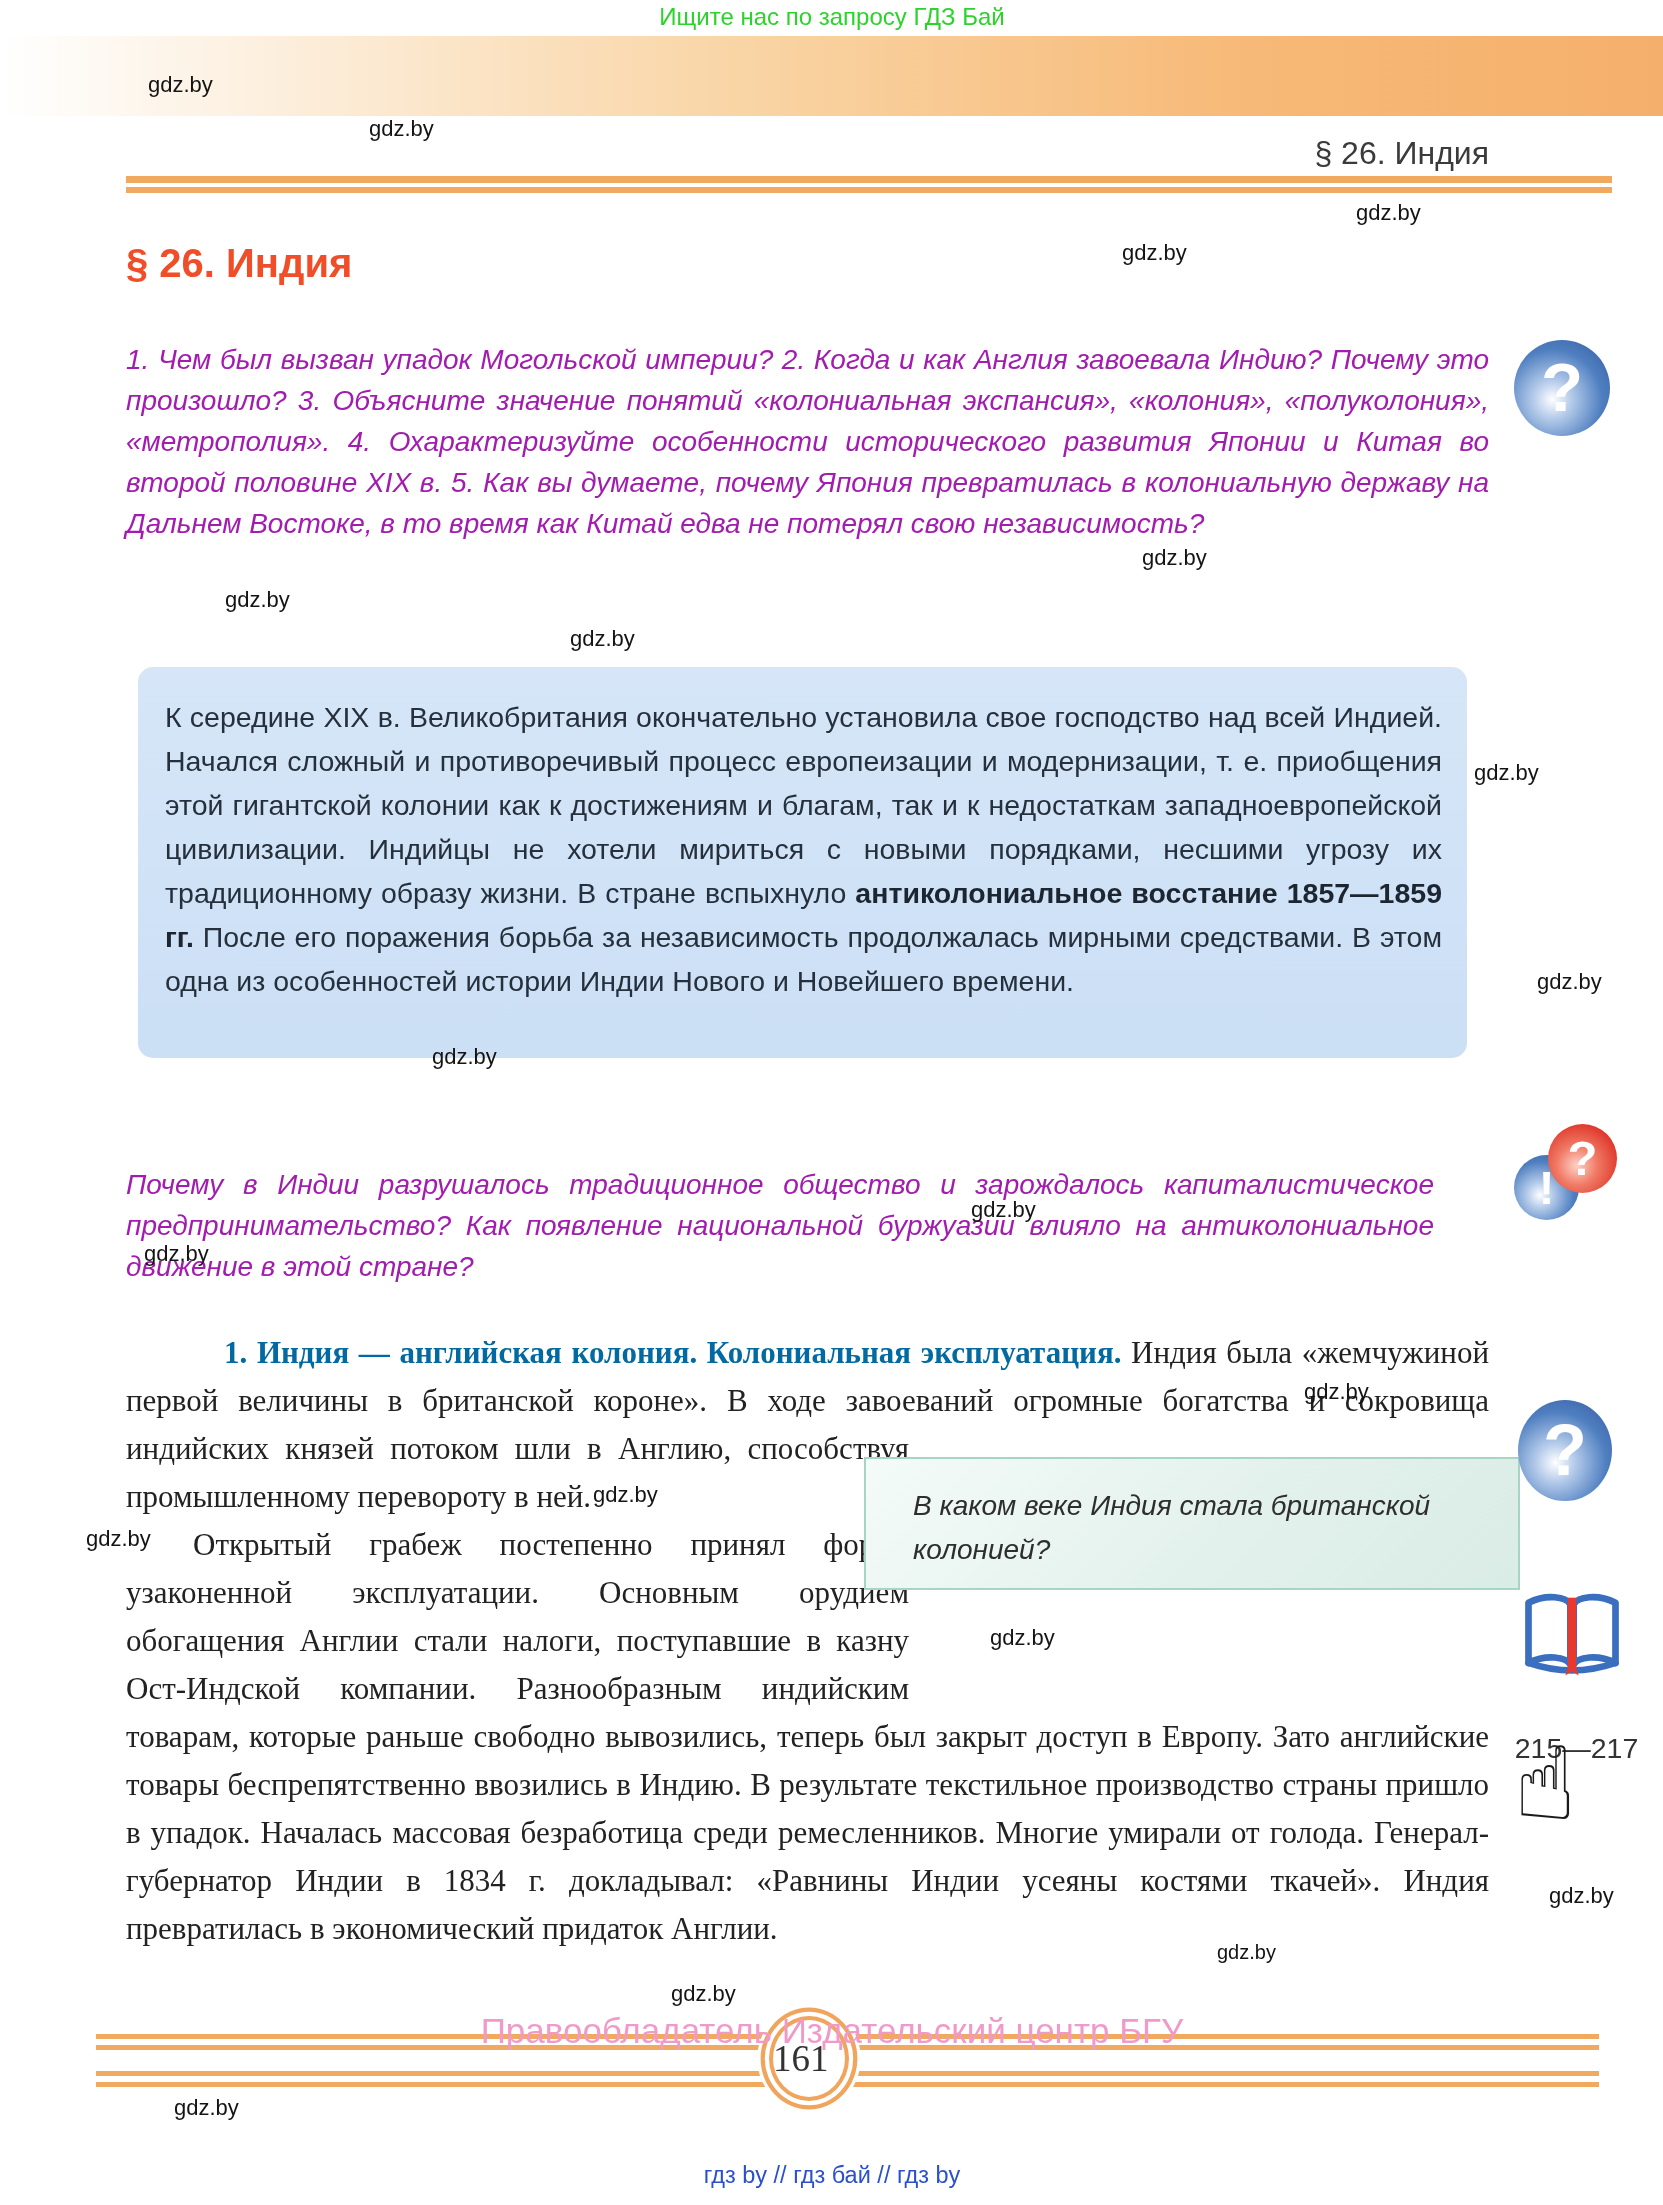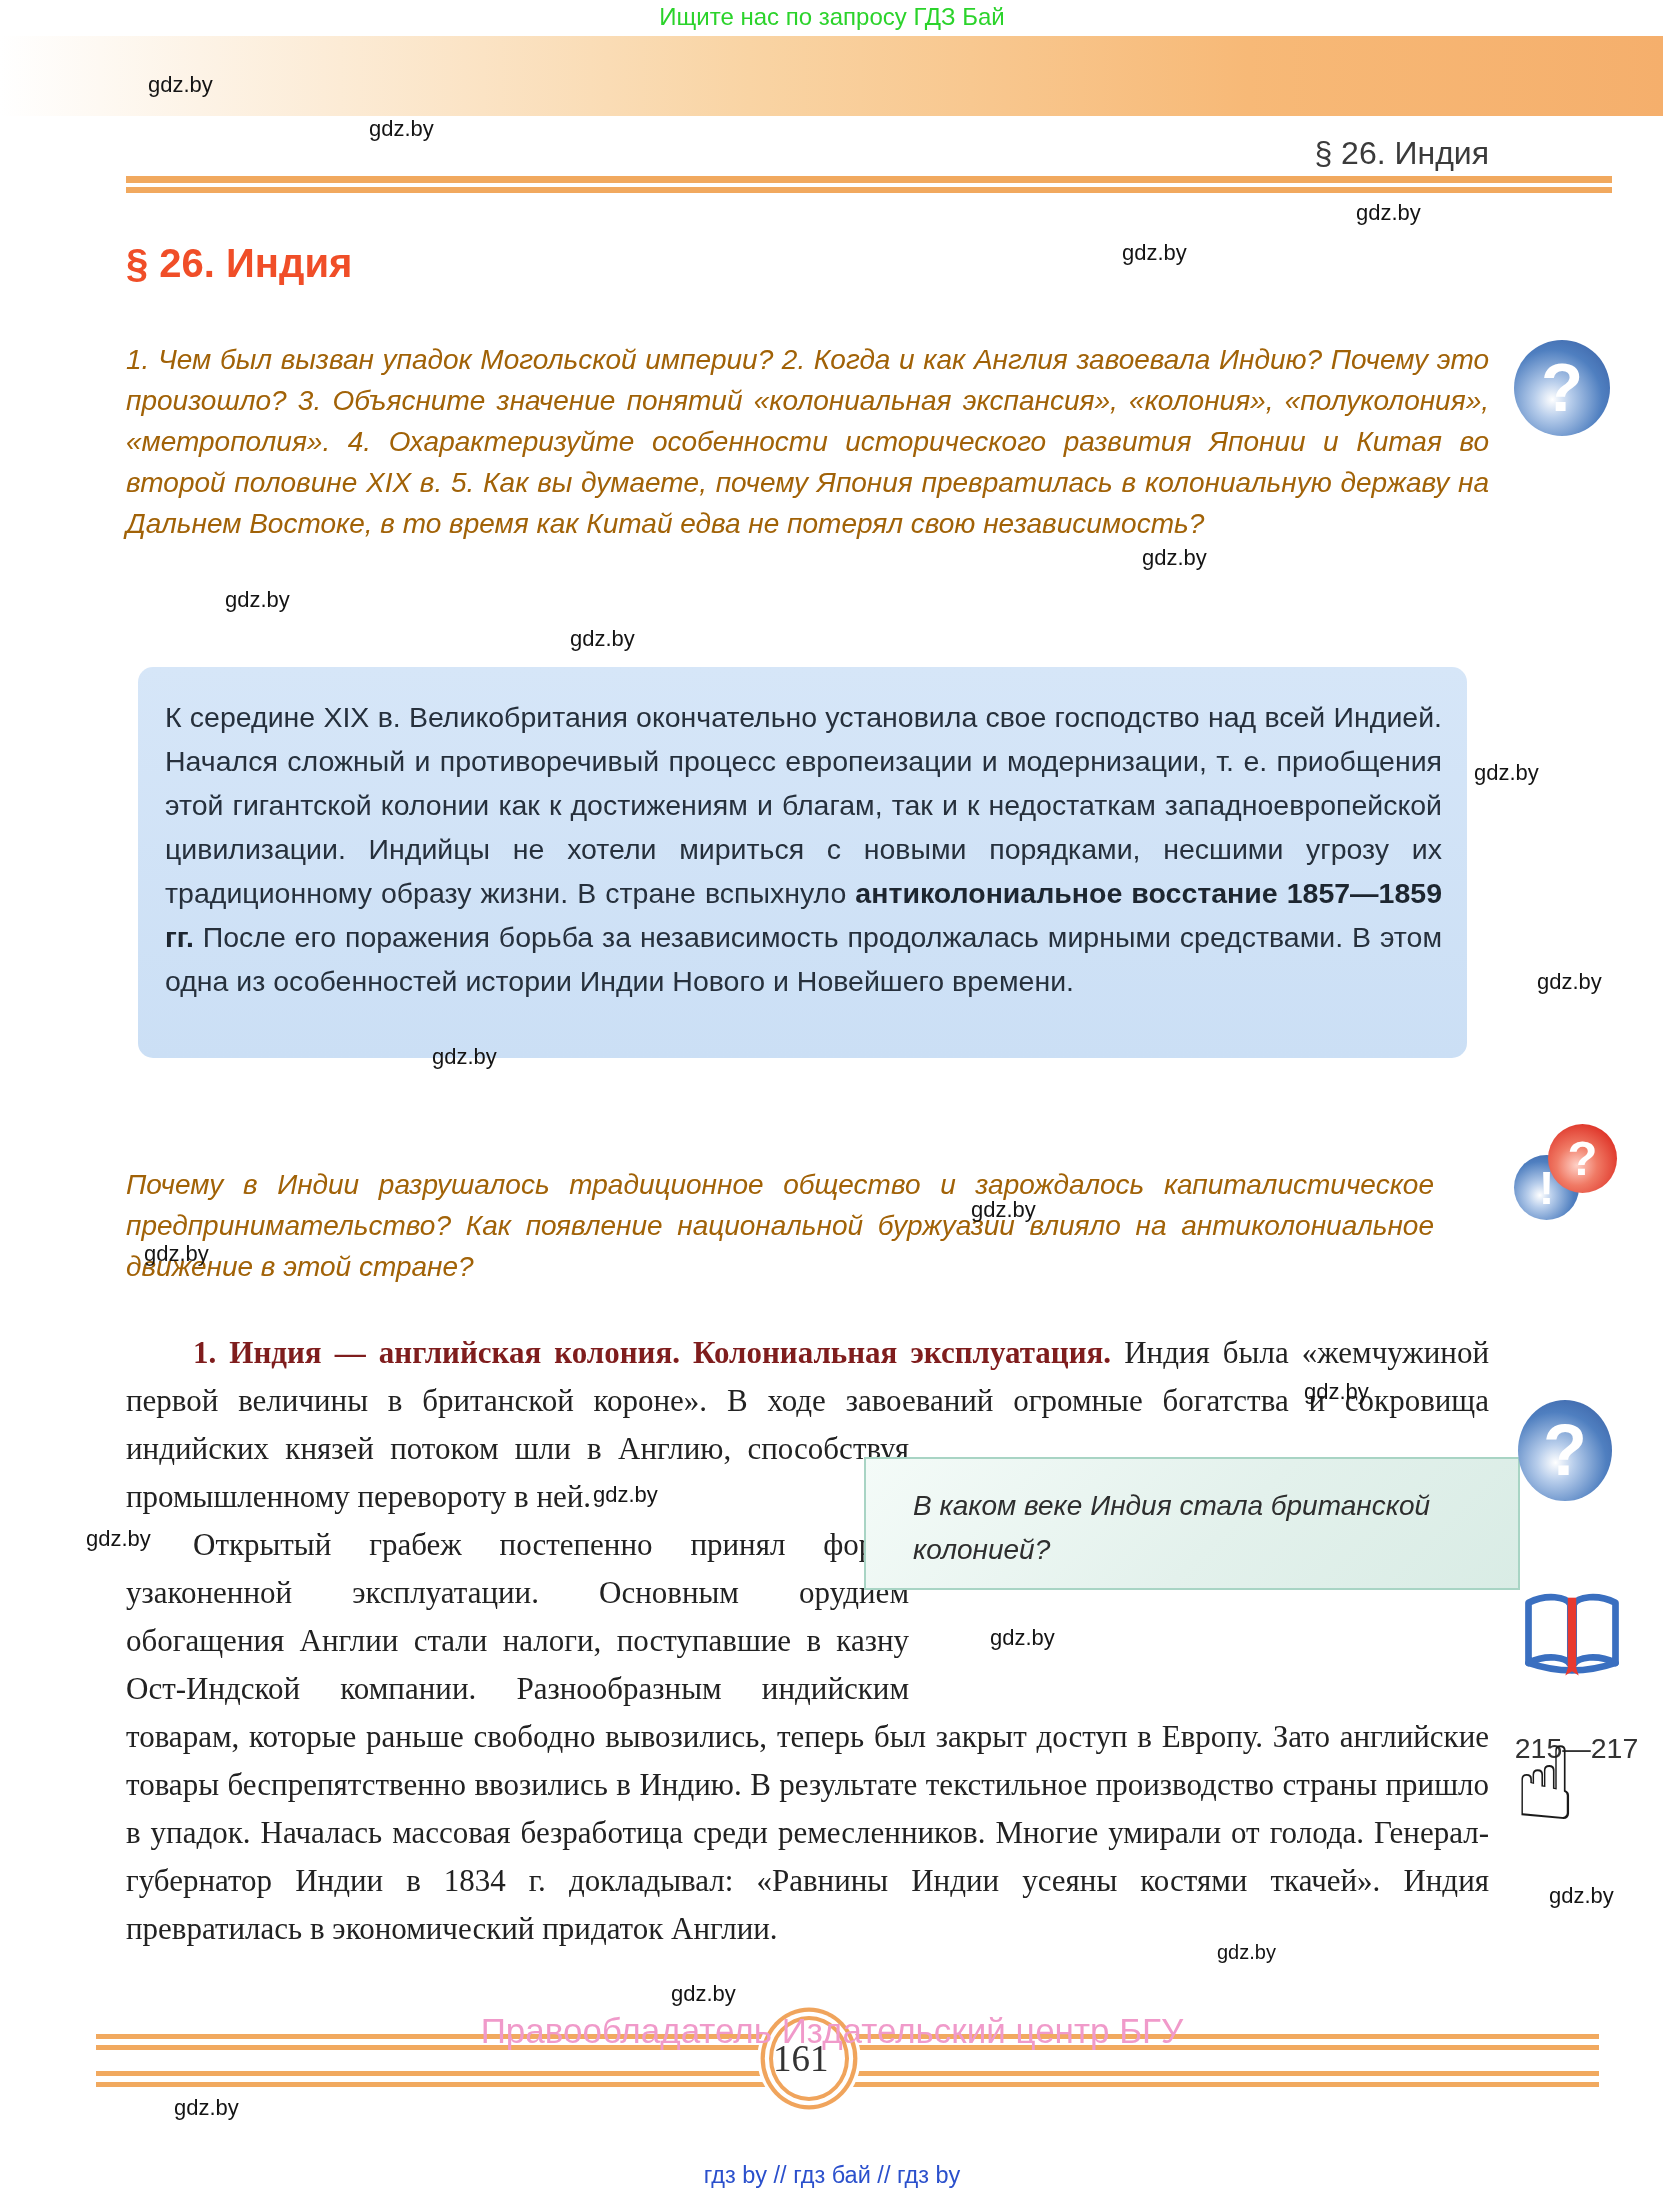--- a/index.html
+++ b/index.html
@@ -17,37 +17,37 @@
   
   #running-header{left:922px;top:135px;width:567px;text-align:right;font-size:32px;color:#3b3b3b;z-index:2;}
   .rule{position:absolute;background:#f1a95f;z-index:1;}
   #rule-top-1{left:126px;top:176px;width:1486px;height:6.7px;}
   #rule-top-2{left:126px;top:187px;width:1486px;height:5.9px;}
 
   #page-title{left:126px;top:241px;font-size:40px;font-weight:bold;color:#f04e28;z-index:2;}
 
   
   .q-block{position:absolute;left:126px;width:1363px;font-style:italic;font-size:28px;line-height:41px;
-           color:#a16207;text-align:justify;z-index:2;}
+           color:#a21caf;text-align:justify;z-index:2;}
   #intro-questions{top:339px;}
   #reflection-question{top:1164px;width:1308px;}
 
   
   #info-box{left:138px;top:667px;width:1329px;height:391px;background:#d0e2f6;border-radius:15px;
             box-sizing:border-box;padding:28px 25px 0 27px;z-index:2;
             background:linear-gradient(180deg,#d6e6f8 0%,#cbdff5 100%);}
   #info-box .txt{font-size:28.5px;line-height:44px;color:#26303c;text-align:justify;}
   #info-box b{color:#1d2630;}
 
   
   #main-text{left:126px;top:1329px;width:1363px;z-index:2;
              font-family:"Liberation Serif",serif;font-size:31px;line-height:48px;color:#222;text-align:justify;}
   #main-text p{margin:0;text-indent:67px;}
   #wrap-spacer{float:right;width:580px;height:382px;shape-outside:inset(96px 0 0 0);}
-  .sec-heading{font-weight:bold;color:#7f1d1d;}
+  .sec-heading{font-weight:bold;color:#0369a1;margin-left:31px;}
 
   
   #side-box{left:864px;top:1457px;width:656px;height:133px;box-sizing:border-box;z-index:3;
             border:2.5px solid #a8d4c4;background:linear-gradient(135deg,#f4fbf8 0%,#e3f1ec 55%,#d9ece5 100%);}
   #side-box .txt{margin:25px 34px 0 47px;font-style:italic;font-size:28px;line-height:44px;color:#2e2e2e;}
 
   
   .qicon{position:absolute;border-radius:50%;color:#ffffff;text-align:center;z-index:4;
          background:radial-gradient(circle at 40% 62%,#ffffff 0%,#b7cdeb 22%,#4f7fc0 60%,#35599e 100%);}
   #question-icon-1{left:1514px;top:340px;width:96px;height:96px;font:bold 69px/96px "Liberation Sans",sans-serif;}

